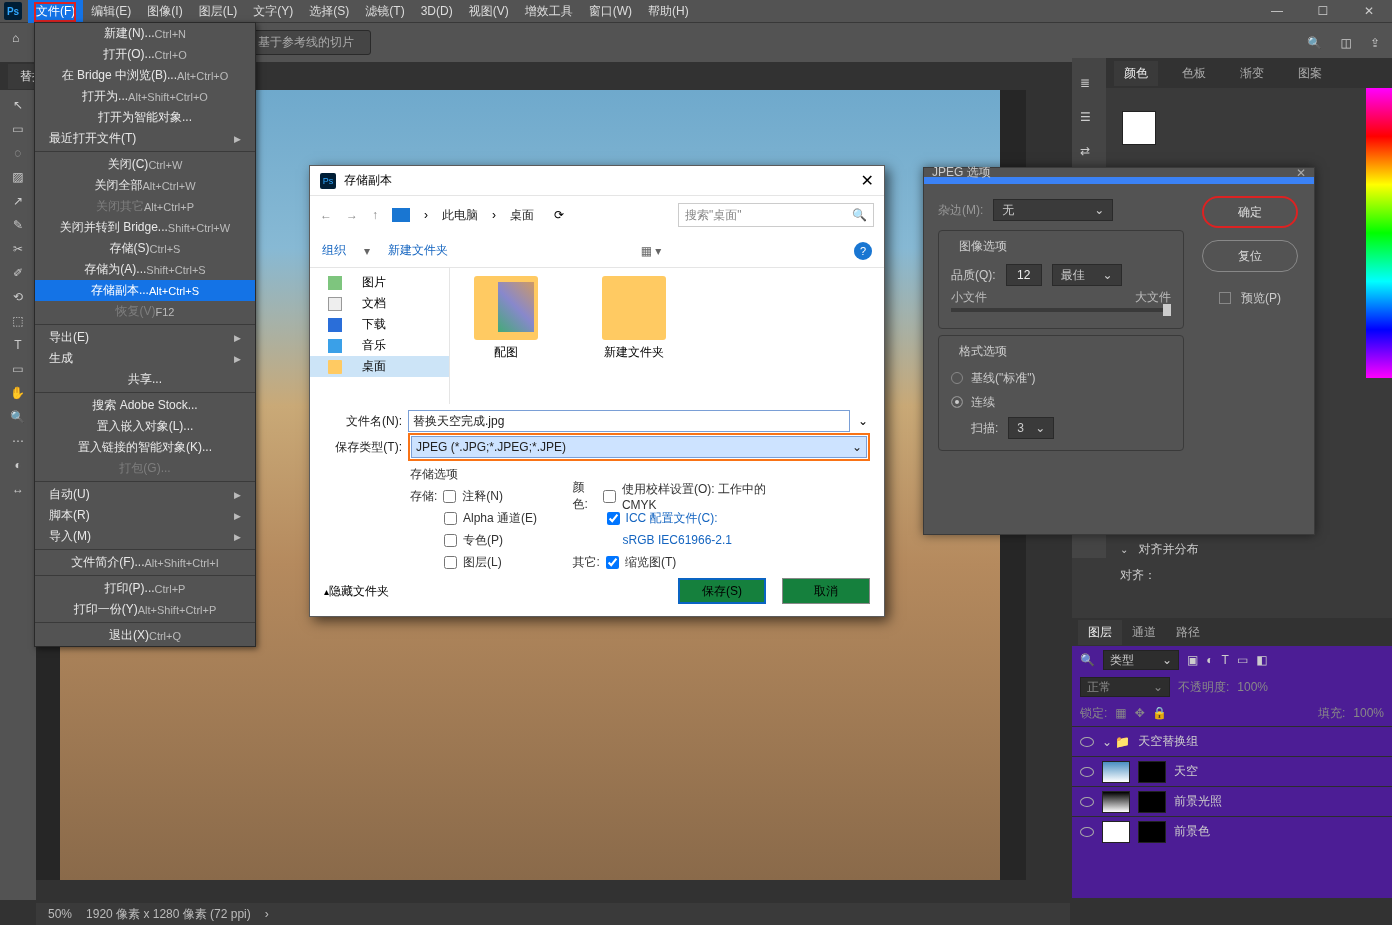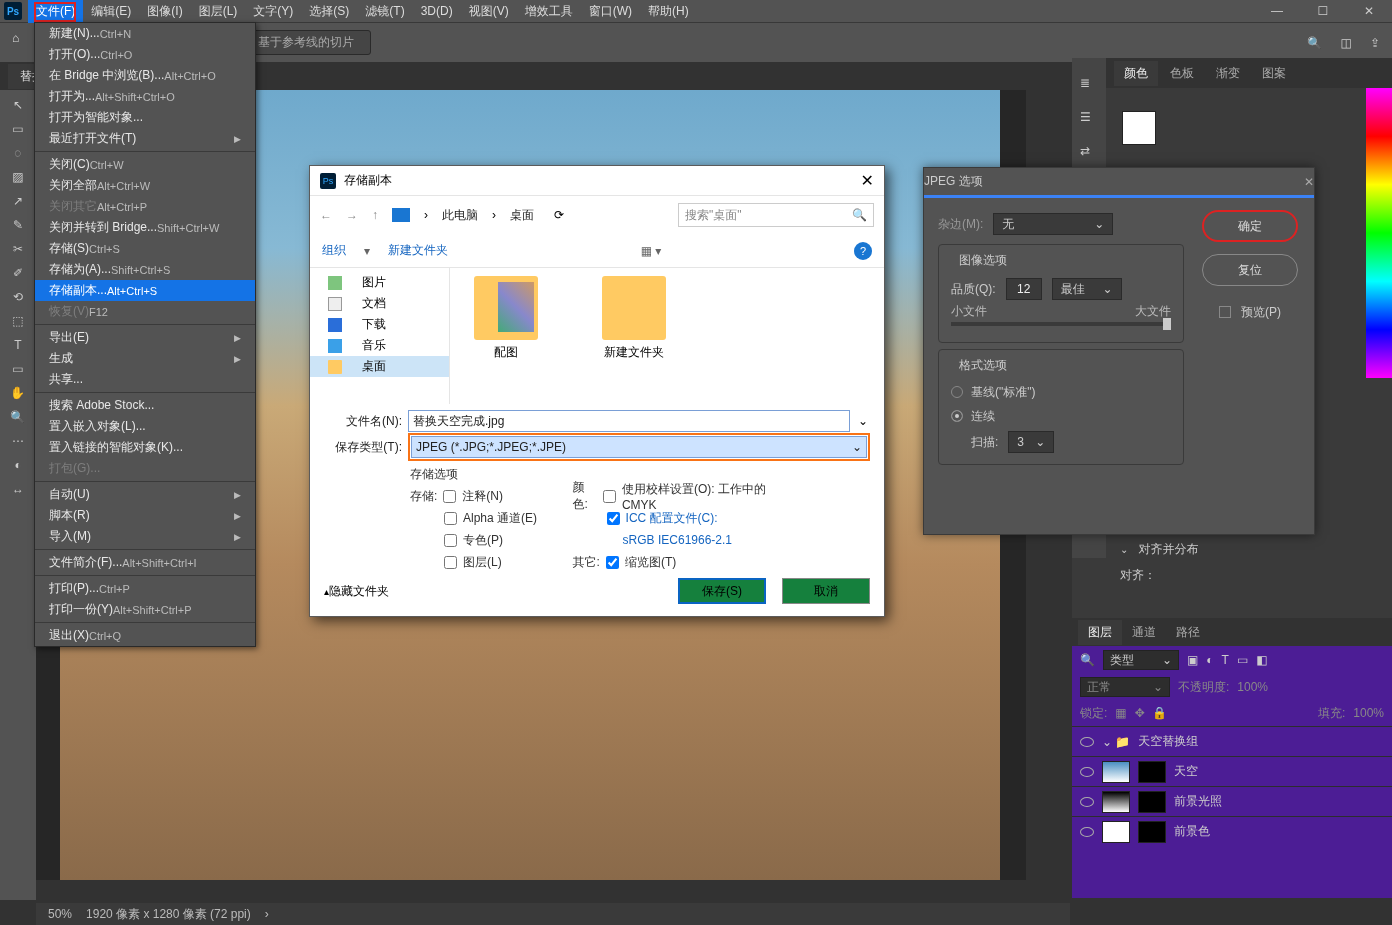--- a/index.html
+++ b/index.html
@@ -17,21 +17,21 @@
 .tool-inp{background:#333;color:#999;height:20px;width:50px;border:1px solid #2a2a2a;padding:0 4px}
 .btnpill{background:#454545;color:#aaa;padding:3px 16px;border:1px solid #2a2a2a;border-radius:3px}
 .top-right{margin-left:auto;display:flex;gap:18px;align-items:center}
 .tabstrip{background:#323232;height:28px;display:flex;align-items:center;padding-left:8px}
 .doctab{padding:4px 12px;color:#ddd;background:#3a3a3a}
 .toolbox{position:absolute;left:0;top:90px;width:36px;background:#535353;height:810px;display:flex;flex-direction:column;align-items:center;padding-top:4px;gap:2px}
 .tbtn{width:28px;height:22px;color:#ccc;display:flex;align-items:center;justify-content:center}
 .canvas{position:absolute;left:36px;top:90px;width:990px;height:790px;background:#262626;overflow:hidden}
 .photo{position:absolute;left:24px;top:0;width:940px;height:790px;background:linear-gradient(180deg,#6fa9cc 0%,#87b9d4 20%,#c9a977 40%,#b58a5e 60%,#8a6a4a 100%)}
 .filemenu{position:absolute;left:34px;top:22px;width:222px;background:#535353;border:1px solid #2a2a2a;z-index:50;box-shadow:2px 2px 6px rgba(0,0,0,.5)}
-.fm-row{height:21px;display:flex;align-items:center;justify-content:flex-start;padding:0 14px;color:#e8e8e8}
+.fm-row{height:21px;display:flex;align-items:center;justify-content:center;padding:0 14px;color:#e8e8e8}
 .fm-row.dis{color:#7e7e7e}
 .fm-row.sub::after{content:"▶";font-size:9px;color:#bbb;margin-left:auto}
 .fm-row .sc{color:#bbb;font-size:11px}
 .fm-row.hl{background:#1473e6;color:#fff}
 .fm-row.hl .sc{color:#fff}
 .fm-sep{height:1px;background:#3a3a3a;margin:2px 0}
 .fm-box{position:absolute;left:34px;top:2px;width:42px;height:20px;border:2px solid #d22}
 .fm-box2{position:absolute;left:34px;top:276px;width:78px;height:22px;border:2px solid #d22}
 .savedlg{position:absolute;left:309px;top:165px;width:576px;height:452px;background:#fff;border:1px solid #5b5b5b;z-index:40;box-shadow:4px 4px 12px rgba(0,0,0,.6);color:#000}
 .sd-titlebar{height:30px;display:flex;align-items:center;padding:0 10px;border-bottom:1px solid #e5e5e5}
@@ -67,21 +67,21 @@
 .sd-fsel{flex:1;height:22px;border:1px solid #7a9fd6;background:#cde3ff;padding:0 4px;color:#222;display:flex;align-items:center;justify-content:space-between}
 .sd-fsel-wrap{border:2px solid #f97316;padding:1px}
 .sd-opts{padding:2px 100px;color:#333}
 .sd-opt-row{display:flex;align-items:center;gap:6px;height:22px}
 .sd-opt-col{width:200px}
 .sd-opt-link{color:#1565c0}
 .sd-bottom{position:absolute;bottom:12px;left:0;right:0;display:flex;align-items:center;padding:0 14px}
 .sd-btn{width:88px;height:26px;border:1px solid #888;background:#15803d;display:flex;align-items:center;justify-content:center;margin-left:16px}
 .sd-btn.def{border:2px solid #0a64c2}
 .jpegdlg{position:absolute;left:923px;top:167px;width:392px;height:368px;background:#535353;border:1px solid #3a3a3a;z-index:60;color:#ccc;box-shadow:0 0 10px rgba(0,0,0,.5)}
-.jd-title{height:30px;display:flex;align-items:center;padding:0 0;border-bottom:3px solid #3b82f6}
+.jd-title{height:16px;display:flex;align-items:center;padding:0 8px;border-bottom:7px solid #3b82f6}
 .jd-close{margin-left:auto;color:#aaa}
 .jd-body{padding:12px 14px;display:flex;gap:16px}
 .jd-left{flex:1}
 .jd-right{width:100px;display:flex;flex-direction:column;gap:12px;align-items:center}
 .jd-btn{width:96px;height:32px;border-radius:30px;border:1px solid #888;display:flex;align-items:center;justify-content:center;color:#ddd}
 .jd-btn.ok{border:2px solid #d22}
 .jd-row{display:flex;align-items:center;height:28px;gap:10px}
 .jd-lbl{color:#999}
 .jd-sel{background:#3a3a3a;border:1px solid #2a2a2a;height:22px;padding:0 8px;display:flex;align-items:center;justify-content:space-between;color:#ccc}
 .jd-inp{width:36px;height:22px;background:#3a3a3a;border:1px solid #2a2a2a;color:#eee;text-align:center}
@@ -89,21 +89,21 @@
 .jd-gtitle{margin:-16px 0 6px 4px;background:#535353;display:inline-block;padding:0 4px;color:#ccc}
 .jd-slider{height:4px;background:#3a3a3a;position:relative;margin:2px 0 8px}
 .jd-slider::after{content:"";position:absolute;right:0;top:-4px;width:8px;height:12px;background:#ccc}
 .jd-radio{display:flex;align-items:center;gap:8px;height:24px}
 .jd-r{width:12px;height:12px;border-radius:50%;border:1px solid #888}
 .jd-r.on{background:#ccc;box-shadow:inset 0 0 0 3px #535353}
 .jd-chk{width:12px;height:12px;border:1px solid #888}
 .rpanel{position:absolute;right:0;top:58px;width:320px;height:840px;background:#3a3a3a}
 .rp-iconcol{position:absolute;left:0;top:0;width:34px;height:500px;background:#454545;display:flex;flex-direction:column;align-items:center;padding-top:18px;gap:18px}
 .rp-ico{width:18px;height:16px;color:#ccc}
-.rp-tabs{height:30px;display:flex;align-items:center;padding-left:42px;background:#323232;gap:2px}
+.rp-tabs{height:30px;display:flex;align-items:center;padding-left:42px;background:#323232;gap:14px}
 .rp-tab{padding:4px 10px;color:#aaa}
 .rp-tab.on{background:#3a3a3a;color:#eee}
 .rp-swatch{height:80px;display:flex;align-items:center;padding-left:50px;gap:6px}
 .rp-sw{width:34px;height:34px;border:1px solid #222}
 .rp-spectrum{position:absolute;right:0;top:30px;width:26px;height:290px;background:linear-gradient(180deg,#f0f,#f00,#ff0,#0f0,#0ff,#00f,#f0f)}
 .rp-layers{position:absolute;top:560px;left:0;right:0;bottom:0;background:#4c1d95}
 .rp-ltabs{height:28px;display:flex;align-items:center;background:#323232;padding-left:6px}
 .rp-ltab{padding:4px 10px;color:#aaa}
 .rp-ltab.on{background:#3a3a3a;color:#eee}
 .rp-lfilter{height:28px;display:flex;align-items:center;padding:0 8px;gap:8px}

